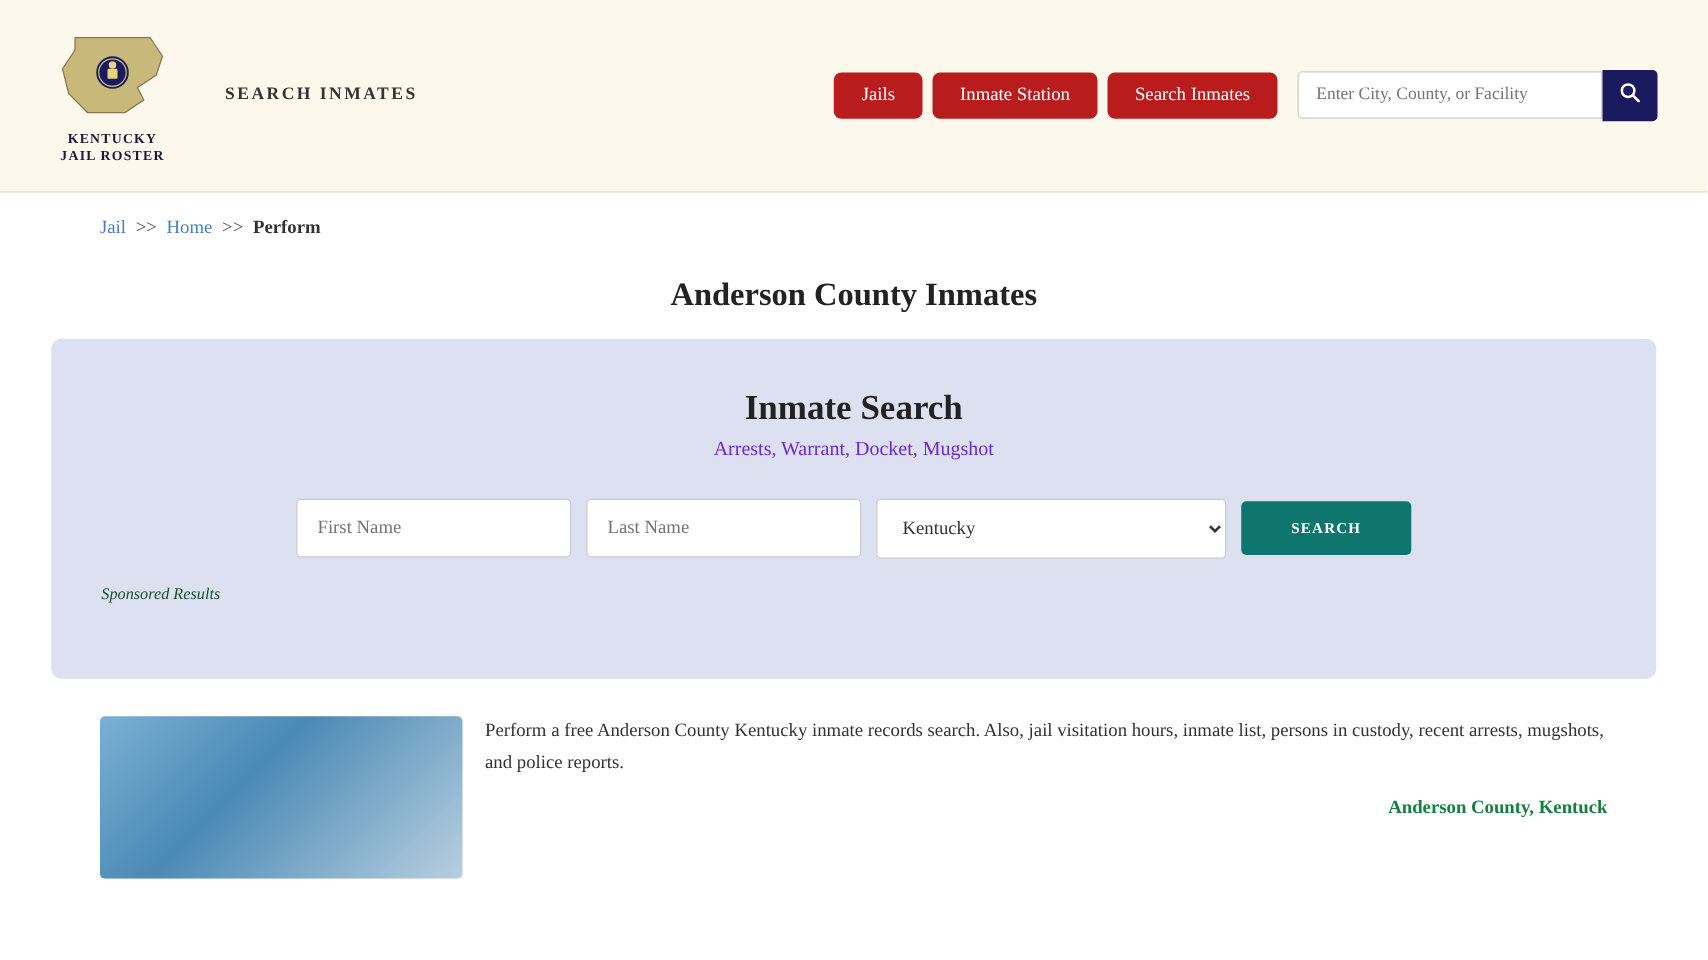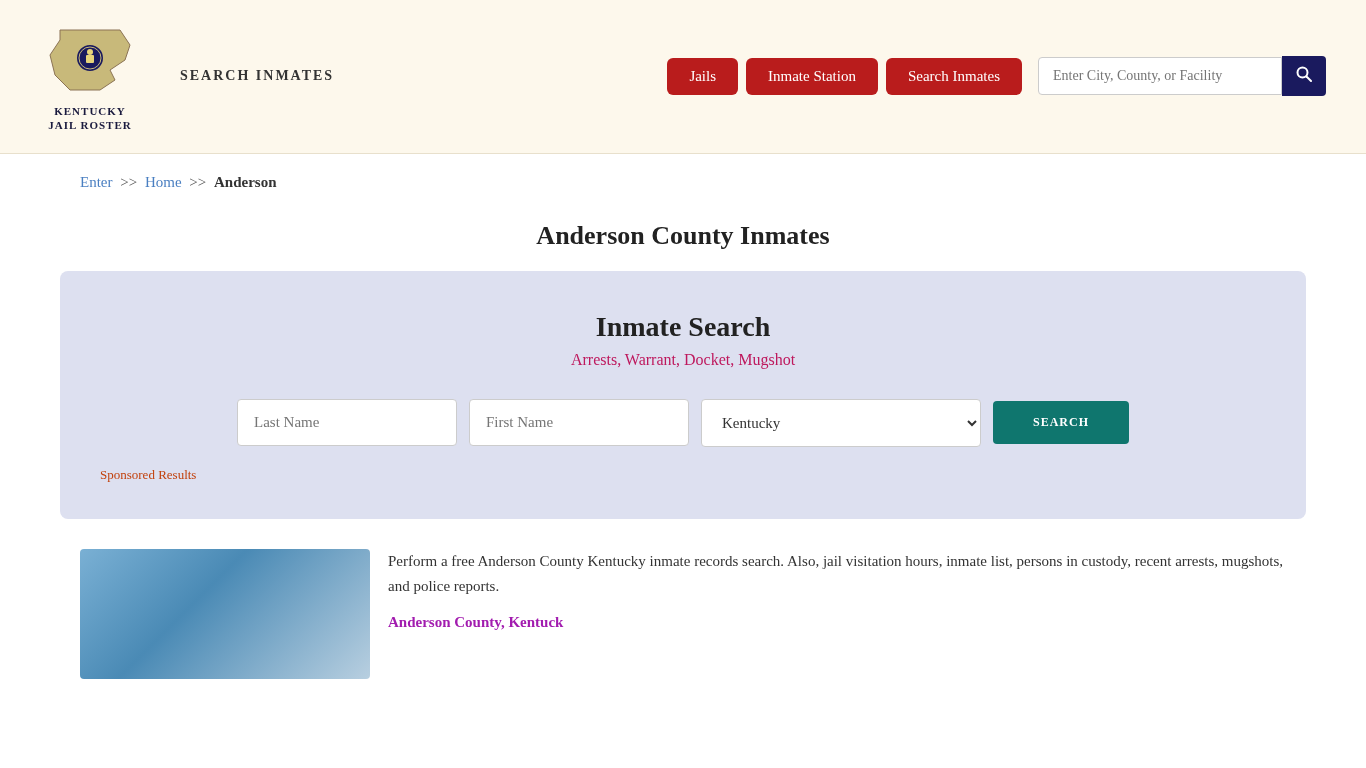--- a/index.html
+++ b/index.html
@@ -104,33 +104,33 @@
       font-size: 26px;
       font-weight: bold;
       color: #222;
       font-family: Georgia, serif;
     }
 
     
     .search-box {
       background: #dde0f0;
       border-radius: 8px;
-      margin: 0 60px 30px;
-      padding: 40px 40px 36px;
+      margin: 0 41px 30px;
+      padding: 40px 40px 60px;
       text-align: center;
     }
     .search-box-title {
       font-size: 28px;
       font-weight: bold;
       color: #222;
       margin-bottom: 8px;
     }
     .search-box-subtitle {
       font-size: 16px;
-      color: #be185d;
+      color: #6d28d9;
       margin-bottom: 30px;
     }
     .search-form {
       display: flex;
       gap: 12px;
       justify-content: center;
       align-items: center;
       flex-wrap: wrap;
     }
     .search-form input, .search-form select {
@@ -158,21 +158,22 @@
       font-size: 12px;
       font-weight: bold;
       cursor: pointer;
       letter-spacing: 1px;
       font-family: Georgia, serif;
     }
     .sponsored-label {
       text-align: left;
       margin-top: 20px;
       font-size: 13px;
-      color: #c2410c;
+      color: #14532d;
+      font-style: italic;
     }
 
     
     .content-area {
       margin: 0 80px;
       display: flex;
       gap: 18px;
       align-items: flex-start;
     }
     .content-image {
@@ -187,21 +188,22 @@
       font-size: 15px;
       color: #333;
       line-height: 1.7;
     }
     .content-text p {
       margin-bottom: 10px;
     }
     .content-text .sub-heading {
       font-weight: bold;
       font-size: 15px;
-      color: #a21caf;
+      color: #15803d;
+      text-align: right;
     }
   </style>
 </head>
 <body>
 
 <header class="header">
   <div class="logo-area">
 
     <svg class="logo-img" viewBox="0 0 100 80">
 
@@ -234,37 +236,37 @@
         <svg width="16" height="16" viewBox="0 0 16 16" fill="none">
           <circle cx="6.5" cy="6.5" r="5" stroke="white" stroke-width="2"></circle>
           <line x1="10.5" y1="10.5" x2="15" y2="15" stroke="white" stroke-width="2" stroke-linecap="round"></line>
         </svg>
       </button>
     </div>
   </div>
 </header>
 
 <nav class="breadcrumb">
-  <a href="#">Enter</a>
+  <a href="#">Jail</a>
   <span class="sep">&gt;&gt;</span>
   <a href="#">Home</a>
   <span class="sep">&gt;&gt;</span>
-  <span class="current">Anderson</span>
+  <span class="current">Perform</span>
 </nav>
 
 <div class="page-title-area">
   <h1 class="page-title">Anderson County Inmates</h1>
 </div>
 
 <div class="search-box">
   <h2 class="search-box-title">Inmate Search</h2>
   <p class="search-box-subtitle">Arrests, Warrant, Docket, Mugshot</p>
   <div class="search-form">
+    <input type="text" placeholder="First Name" style="">
     <input type="text" placeholder="Last Name" style="">
-    <input type="text" placeholder="First Name" style="">
     <select id="state-select"><option value="Alabama">Alabama</option><option value="Alaska">Alaska</option><option value="Arizona">Arizona</option><option value="Arkansas">Arkansas</option><option value="California">California</option><option value="Colorado">Colorado</option><option value="Connecticut">Connecticut</option><option value="Delaware">Delaware</option><option value="Florida">Florida</option><option value="Georgia">Georgia</option><option value="Hawaii">Hawaii</option><option value="Idaho">Idaho</option><option value="Illinois">Illinois</option><option value="Indiana">Indiana</option><option value="Iowa">Iowa</option><option value="Kansas">Kansas</option><option value="Kentucky" selected="">Kentucky</option><option value="Louisiana">Louisiana</option><option value="Maine">Maine</option><option value="Maryland">Maryland</option><option value="Massachusetts">Massachusetts</option><option value="Michigan">Michigan</option><option value="Minnesota">Minnesota</option><option value="Mississippi">Mississippi</option><option value="Missouri">Missouri</option><option value="Montana">Montana</option><option value="Nebraska">Nebraska</option><option value="Nevada">Nevada</option><option value="New Hampshire">New Hampshire</option><option value="New Jersey">New Jersey</option><option value="New Mexico">New Mexico</option><option value="New York">New York</option><option value="North Carolina">North Carolina</option><option value="North Dakota">North Dakota</option><option value="Ohio">Ohio</option><option value="Oklahoma">Oklahoma</option><option value="Oregon">Oregon</option><option value="Pennsylvania">Pennsylvania</option><option value="Rhode Island">Rhode Island</option><option value="South Carolina">South Carolina</option><option value="South Dakota">South Dakota</option><option value="Tennessee">Tennessee</option><option value="Texas">Texas</option><option value="Utah">Utah</option><option value="Vermont">Vermont</option><option value="Virginia">Virginia</option><option value="Washington">Washington</option><option value="West Virginia">West Virginia</option><option value="Wisconsin">Wisconsin</option><option value="Wyoming">Wyoming</option></select>
     <button class="search-submit-btn">SEARCH</button>
   </div>
   <p class="sponsored-label">Sponsored Results</p>
 </div>
 
 <div class="content-area">
   <div class="content-image"></div>
   <div class="content-text">
     <p>Perform a free Anderson County Kentucky inmate records search. Also, jail visitation hours, inmate list, persons in custody, recent arrests, mugshots, and police reports.</p>

